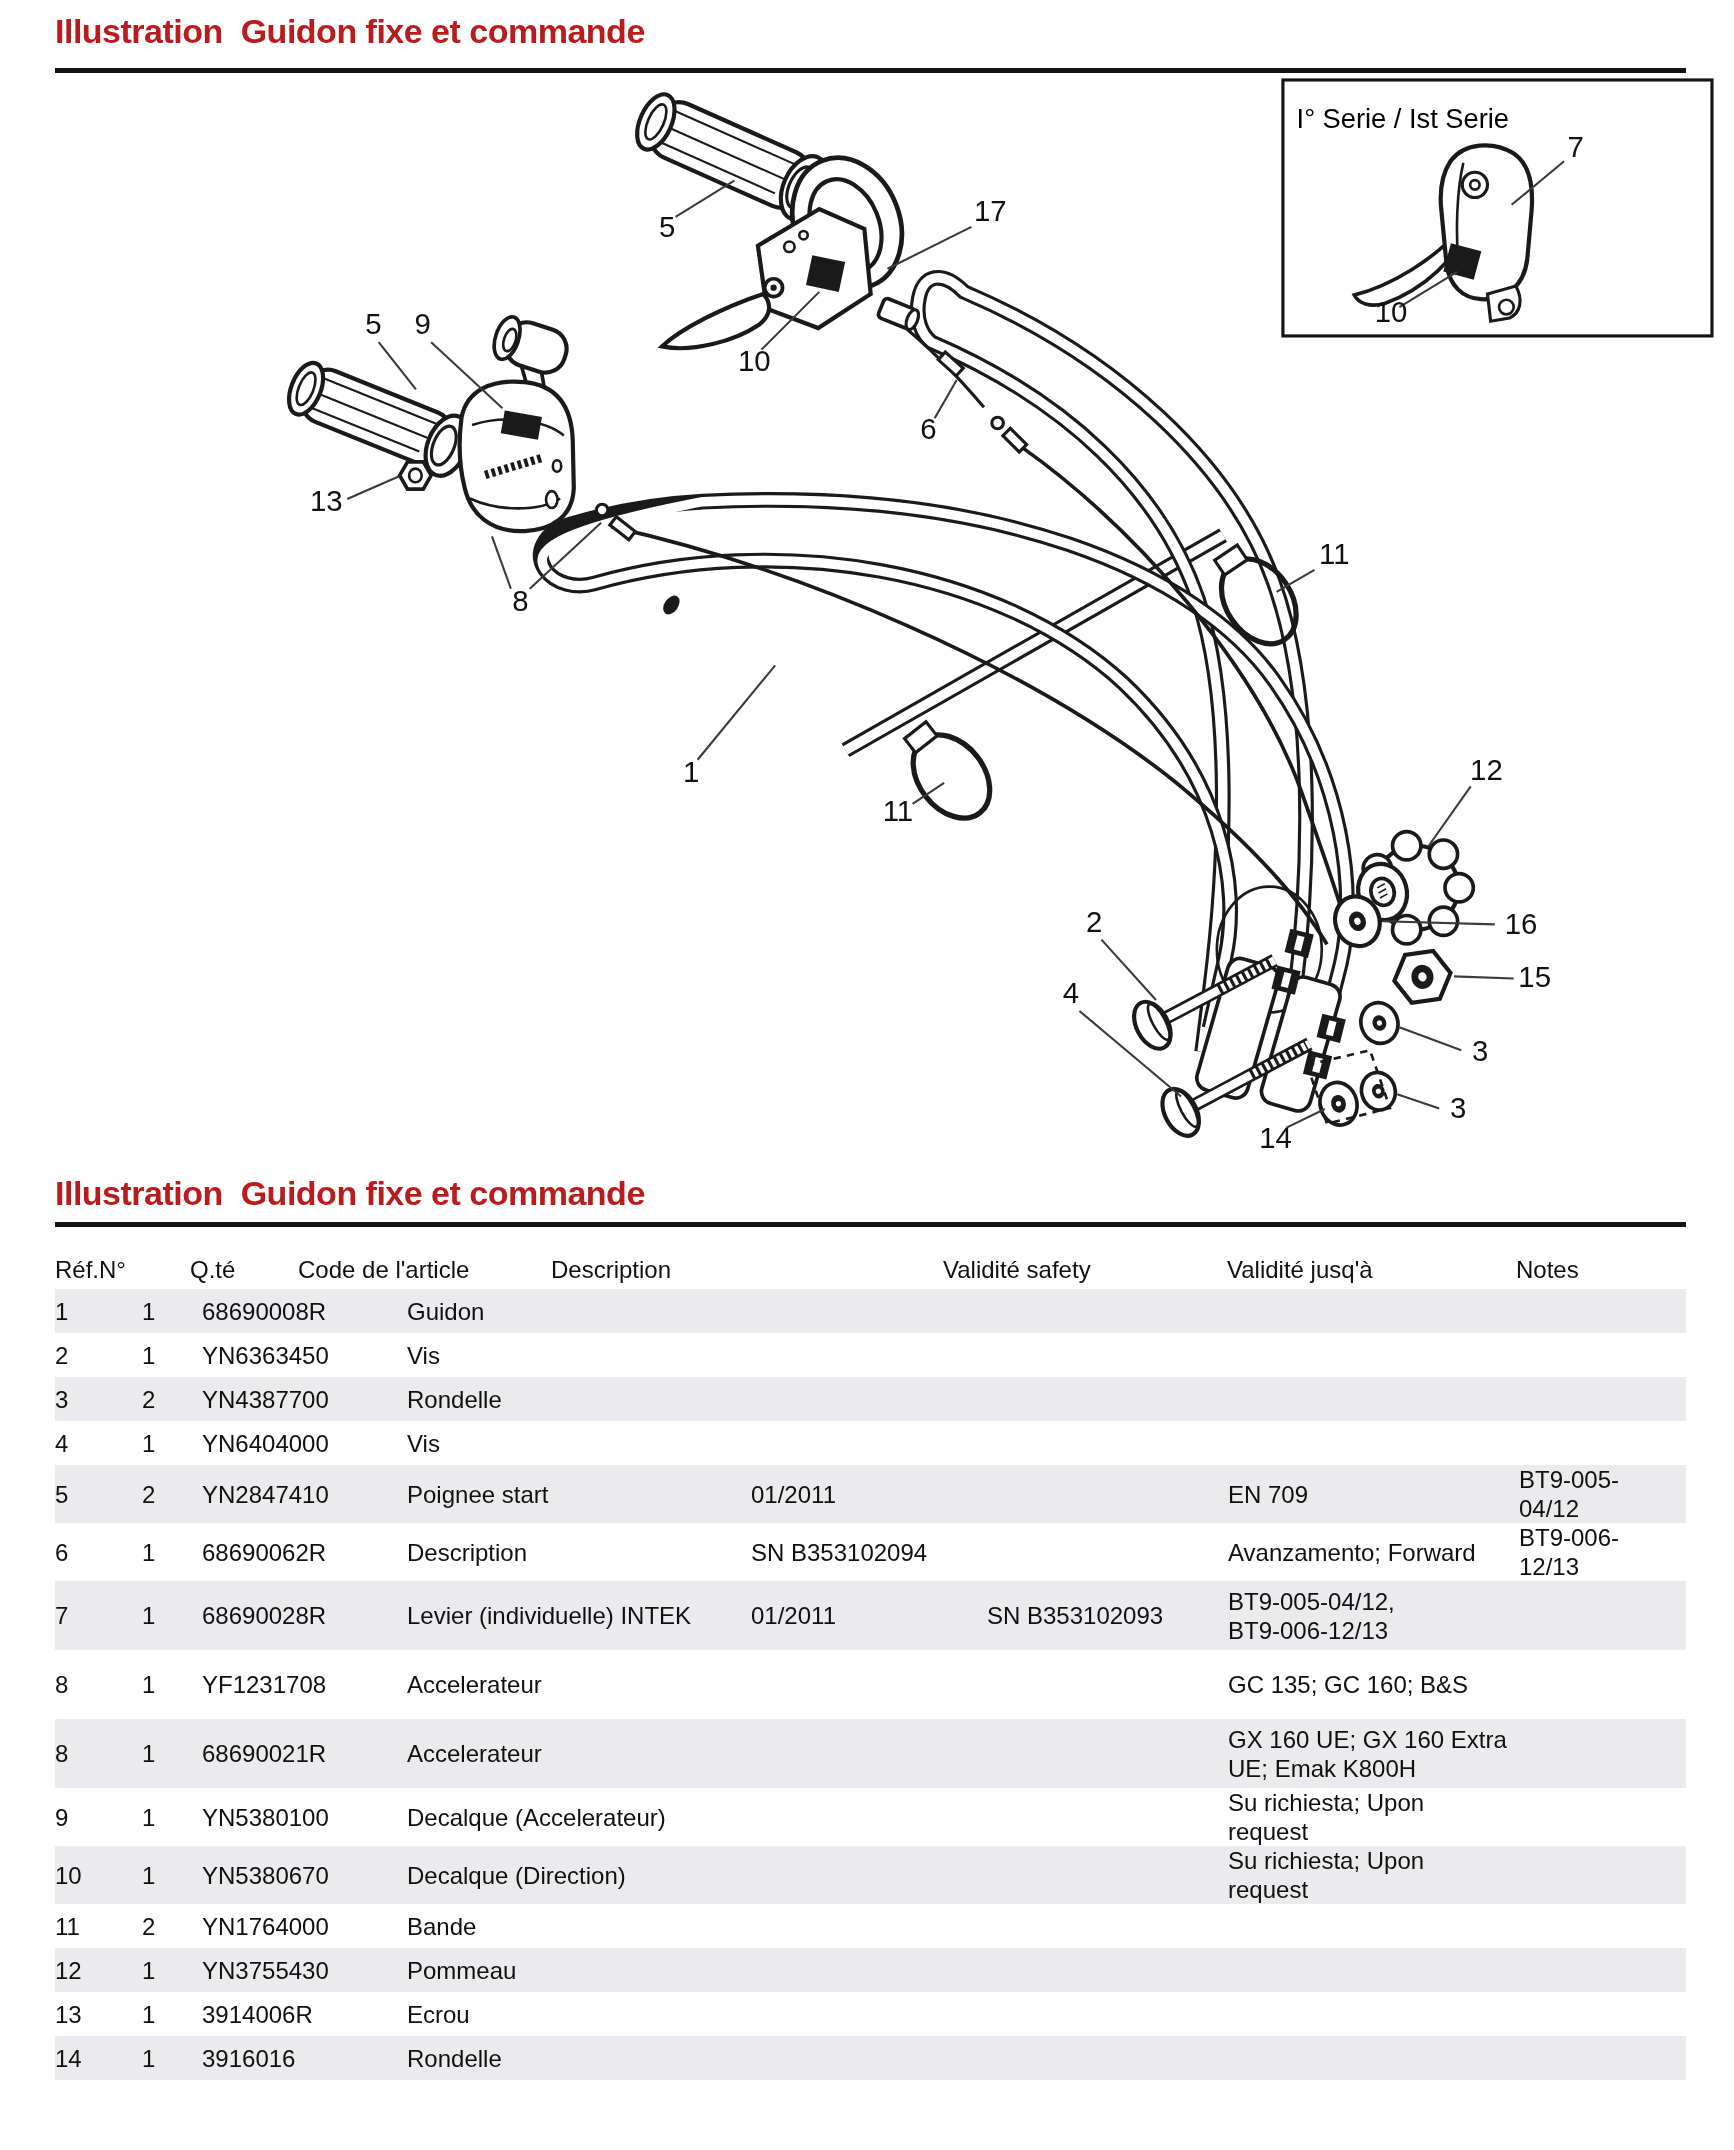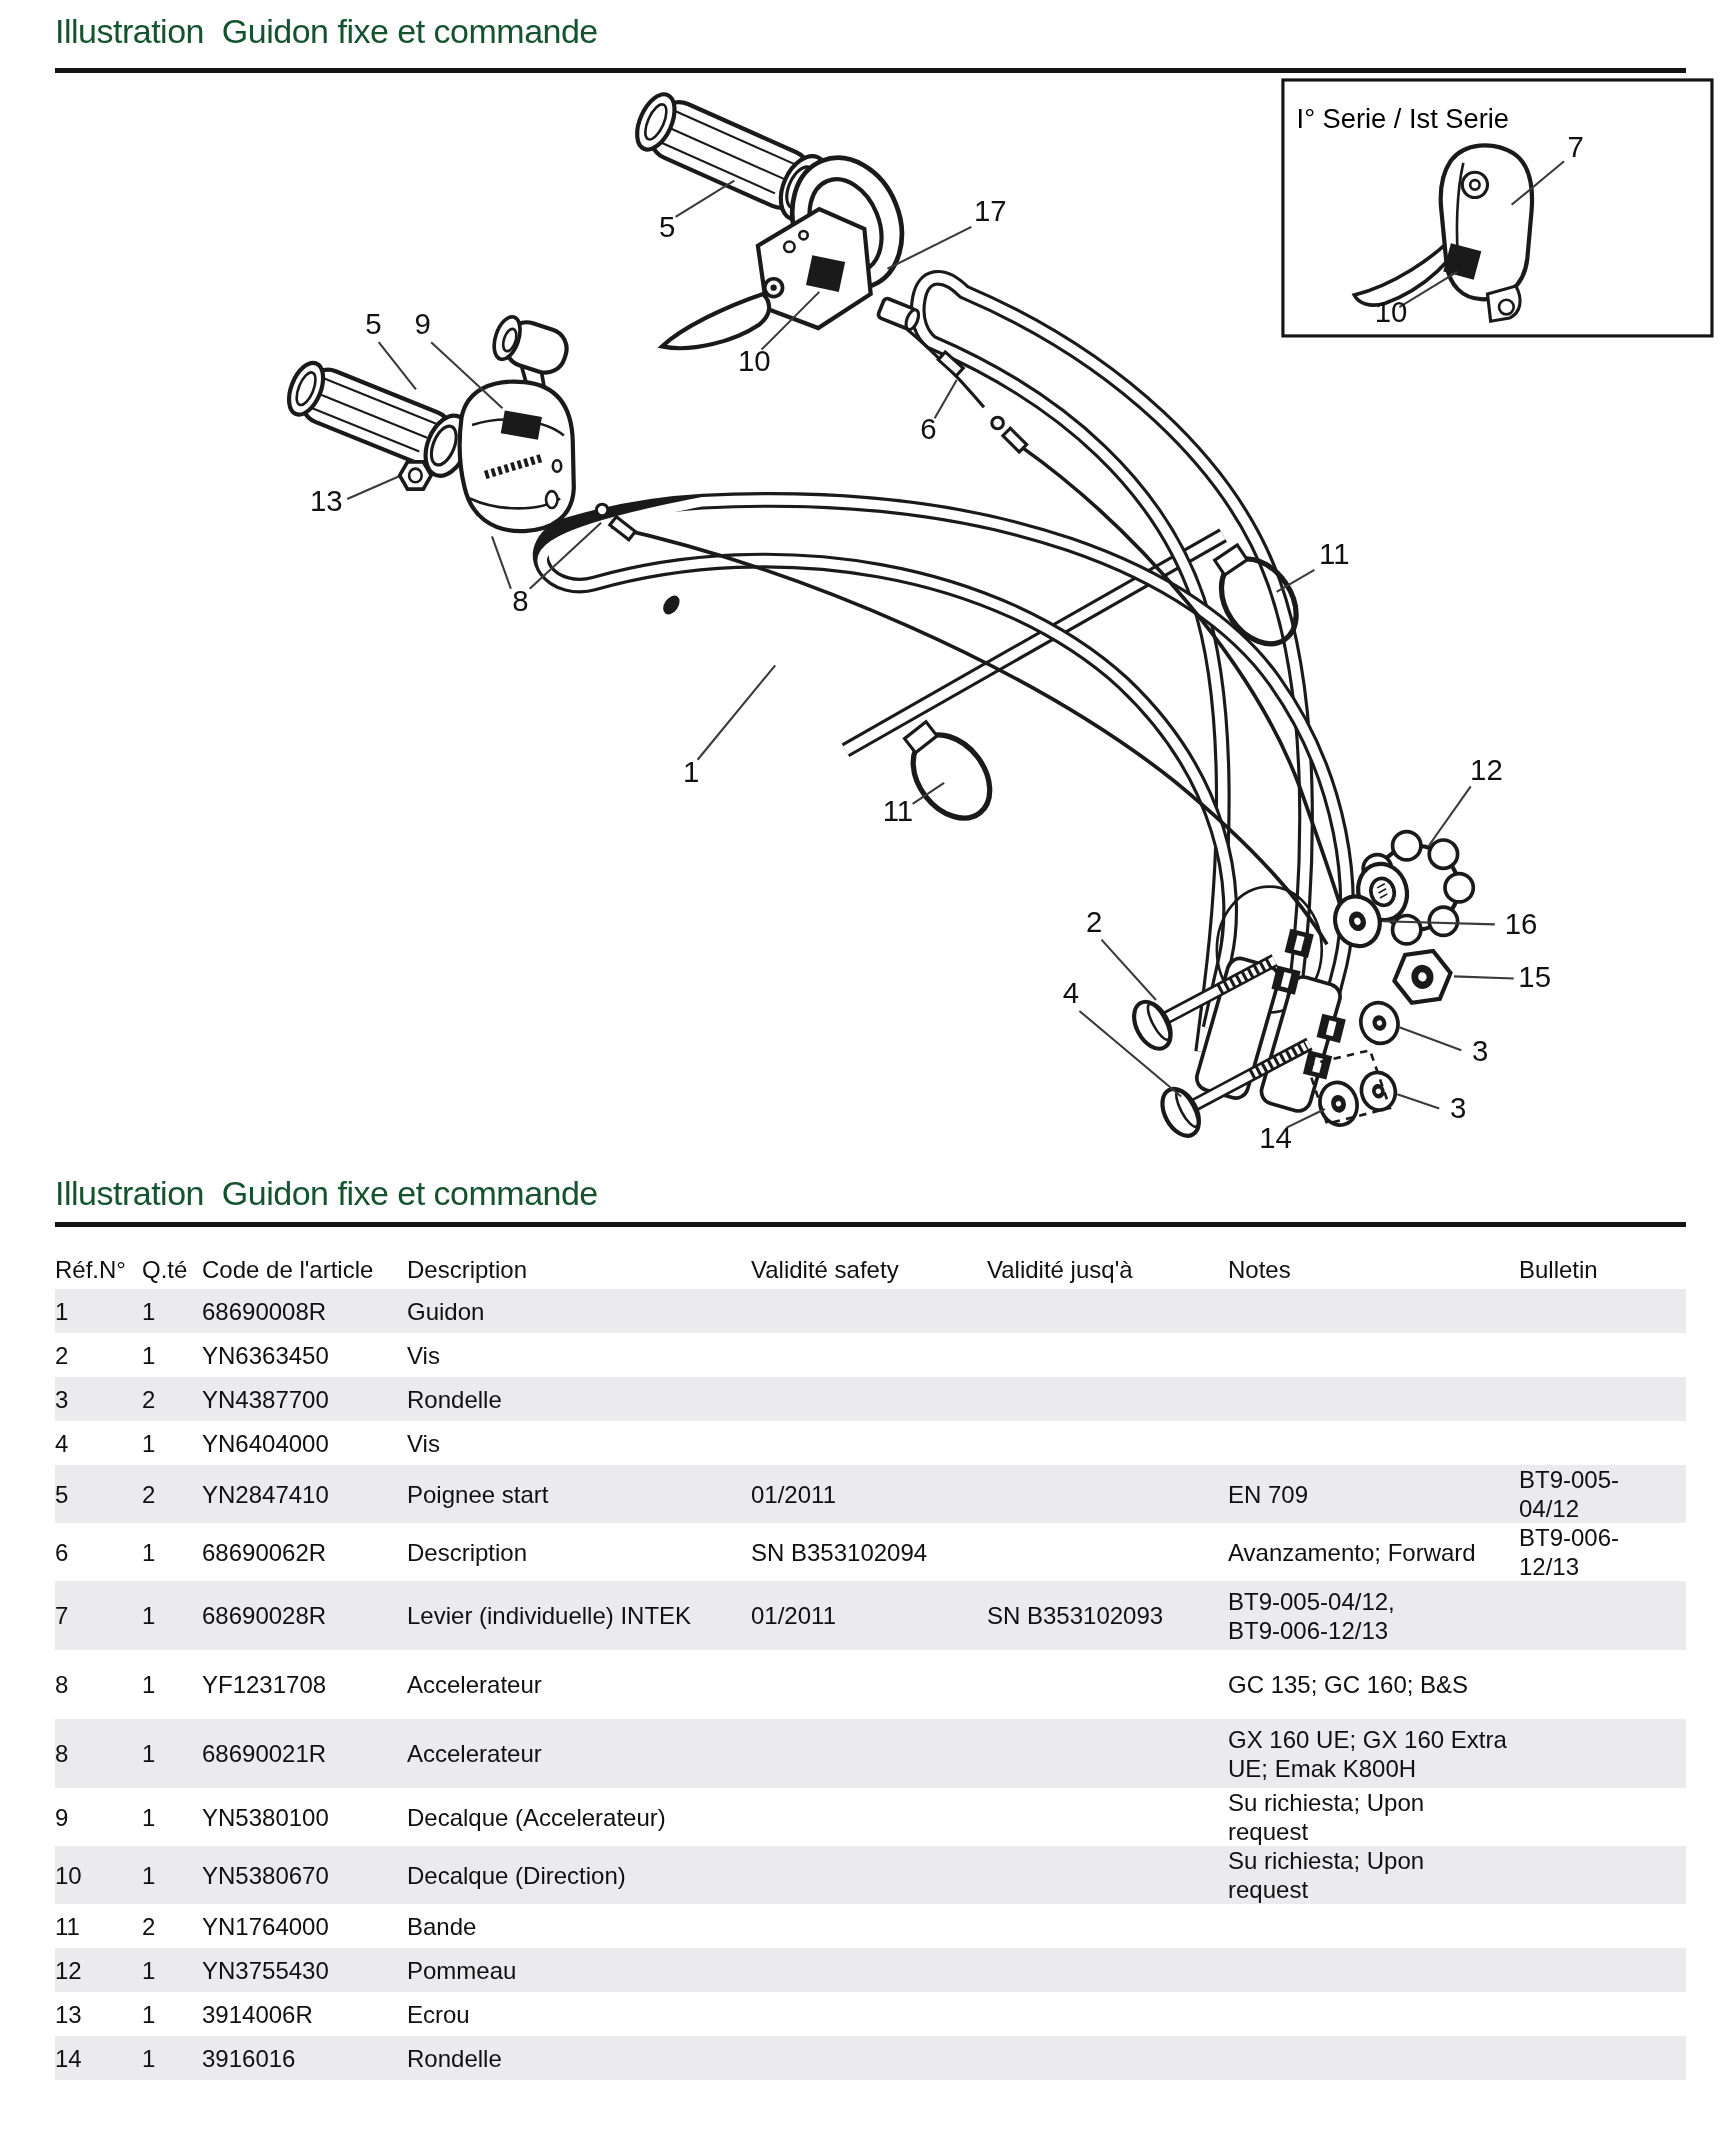--- a/index.html
+++ b/index.html
@@ -1,39 +1,39 @@
 <!DOCTYPE html>
 <html style="font-size:8.4px"><head>
 <meta charset="utf-8">
 <style>
   html,body{margin:0;padding:0;background:#fff;}
   body{width:1734px;height:2151px;position:relative;overflow:hidden;
        font-family:"Liberation Sans","DejaVu Sans",sans-serif;color:#101010;}
-  .page-title{position:absolute;left:55px;font-size:34px;font-weight:400;
-              letter-spacing:-0.5px;white-space:pre;color:#14532d;}
+  .page-title{position:absolute;left:55px;font-size:34px;font-weight:700;
+              letter-spacing:-0.5px;white-space:pre;color:#b91c1c;}
   #title-top{top:11.5px;}
   #title-table{top:1174px;}
   .rule{position:absolute;left:55px;width:1631px;height:4.7px;background:#141414;}
   #rule-top{top:68px;}
   #rule-table{top:1222px;}
 
   #drawing{position:absolute;top:0;left:0;}
   .tube{stroke:#1a1a1a;stroke-width:30;fill:none;}
   .tubecore{stroke:#fff;stroke-width:18;fill:none;}
   .thin{stroke:#1a1a1a;fill:none;}
   .wfill{fill:#fff;stroke:#1a1a1a;}
   .dark{fill:#1a1a1a;stroke:none;}
   .callout-num{font-family:"Liberation Sans","DejaVu Sans",sans-serif;
                font-size:56px;fill:#111;text-anchor:middle;}
   .leader{stroke:#3a3a3a;stroke-width:4;}
   #inset-label{font-size:52px;fill:#000;}
 
   #parts-table{position:absolute;left:55px;top:1234px;width:1631px;font-size:24px;}
   .t-head{display:grid;grid-template-columns:87px 60px 205px 344px 236px 241px 291px auto;
-          align-items:end;height:50px;padding-bottom:5.2px;}
+          align-items:end;height:50px;padding-bottom:5.2px;gap:48px;}
   .t-row{display:grid;grid-template-columns:87px 60px 205px 344px 236px 241px 291px auto;
          align-items:center;}
   .t-row.shade{background:#ebebed;}
   .cell{padding-right:9.4px;line-height:29px;}
   .hcell{padding-right:9.4px;white-space:nowrap;}
 </style>
 </head>
 <body>
 
 <div id="title-top" class="page-title">Illustration  Guidon fixe et commande</div>

